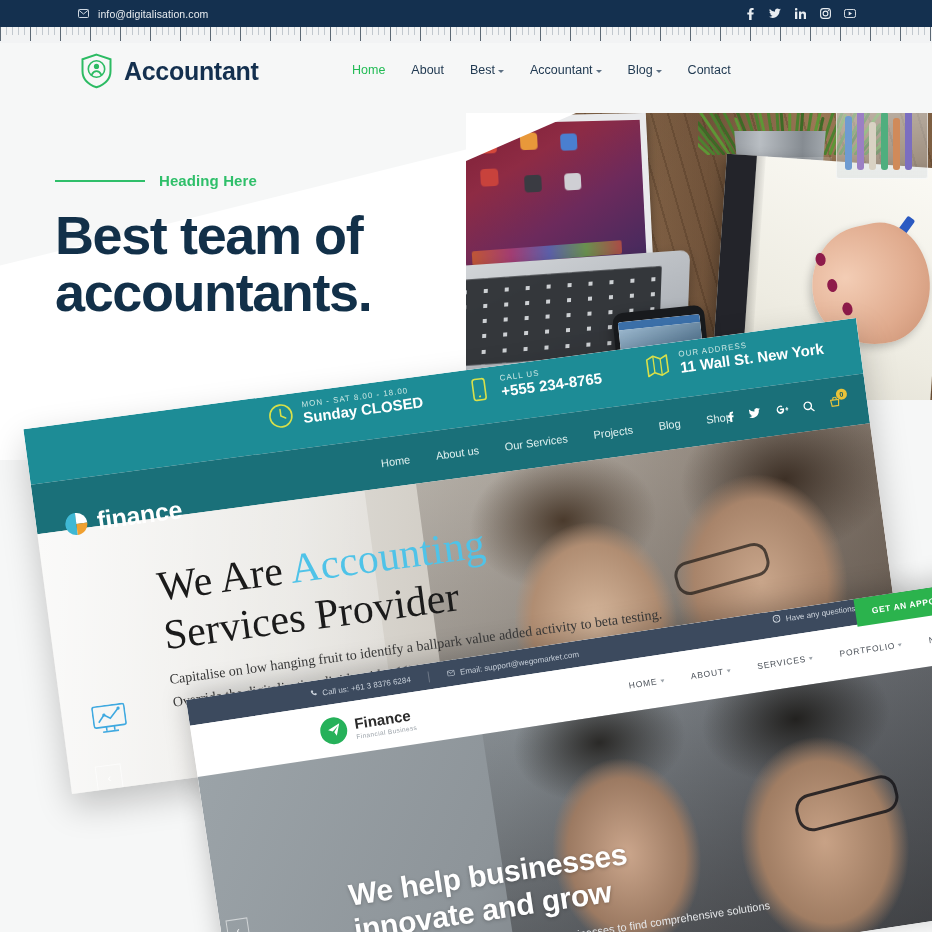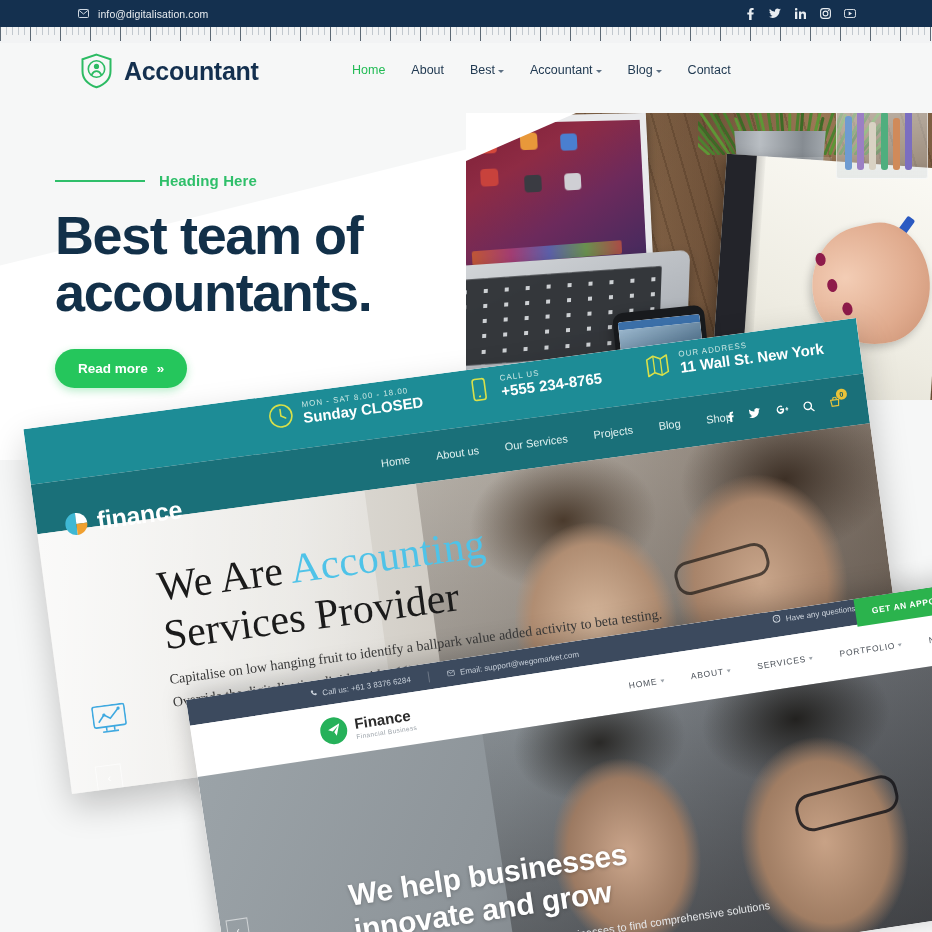--- a/index.html
+++ b/index.html
@@ -545,24 +545,20 @@
 
     <div class="hero-left">
       <div class="kicker">
         <span class="ln"></span>
         <span class="tx">Heading Here</span>
       </div>
       <div class="h1">
         <div>Best team of</div>
         <div>accountants.</div>
       </div>
-      <a class="readmore">
-        <span>Read more</span>
-        <span>»</span>
-      </a>
     </div>
     <div class="hatch-circle"></div>
   </div>
 
   <div class="panel2">
     <div class="p2-topbar">
       <div class="p2-tb-inner">
         <div class="p2-info">
           <span class="p2-ic">
             <svg width="26" height="26" viewBox="0 0 26 26">

